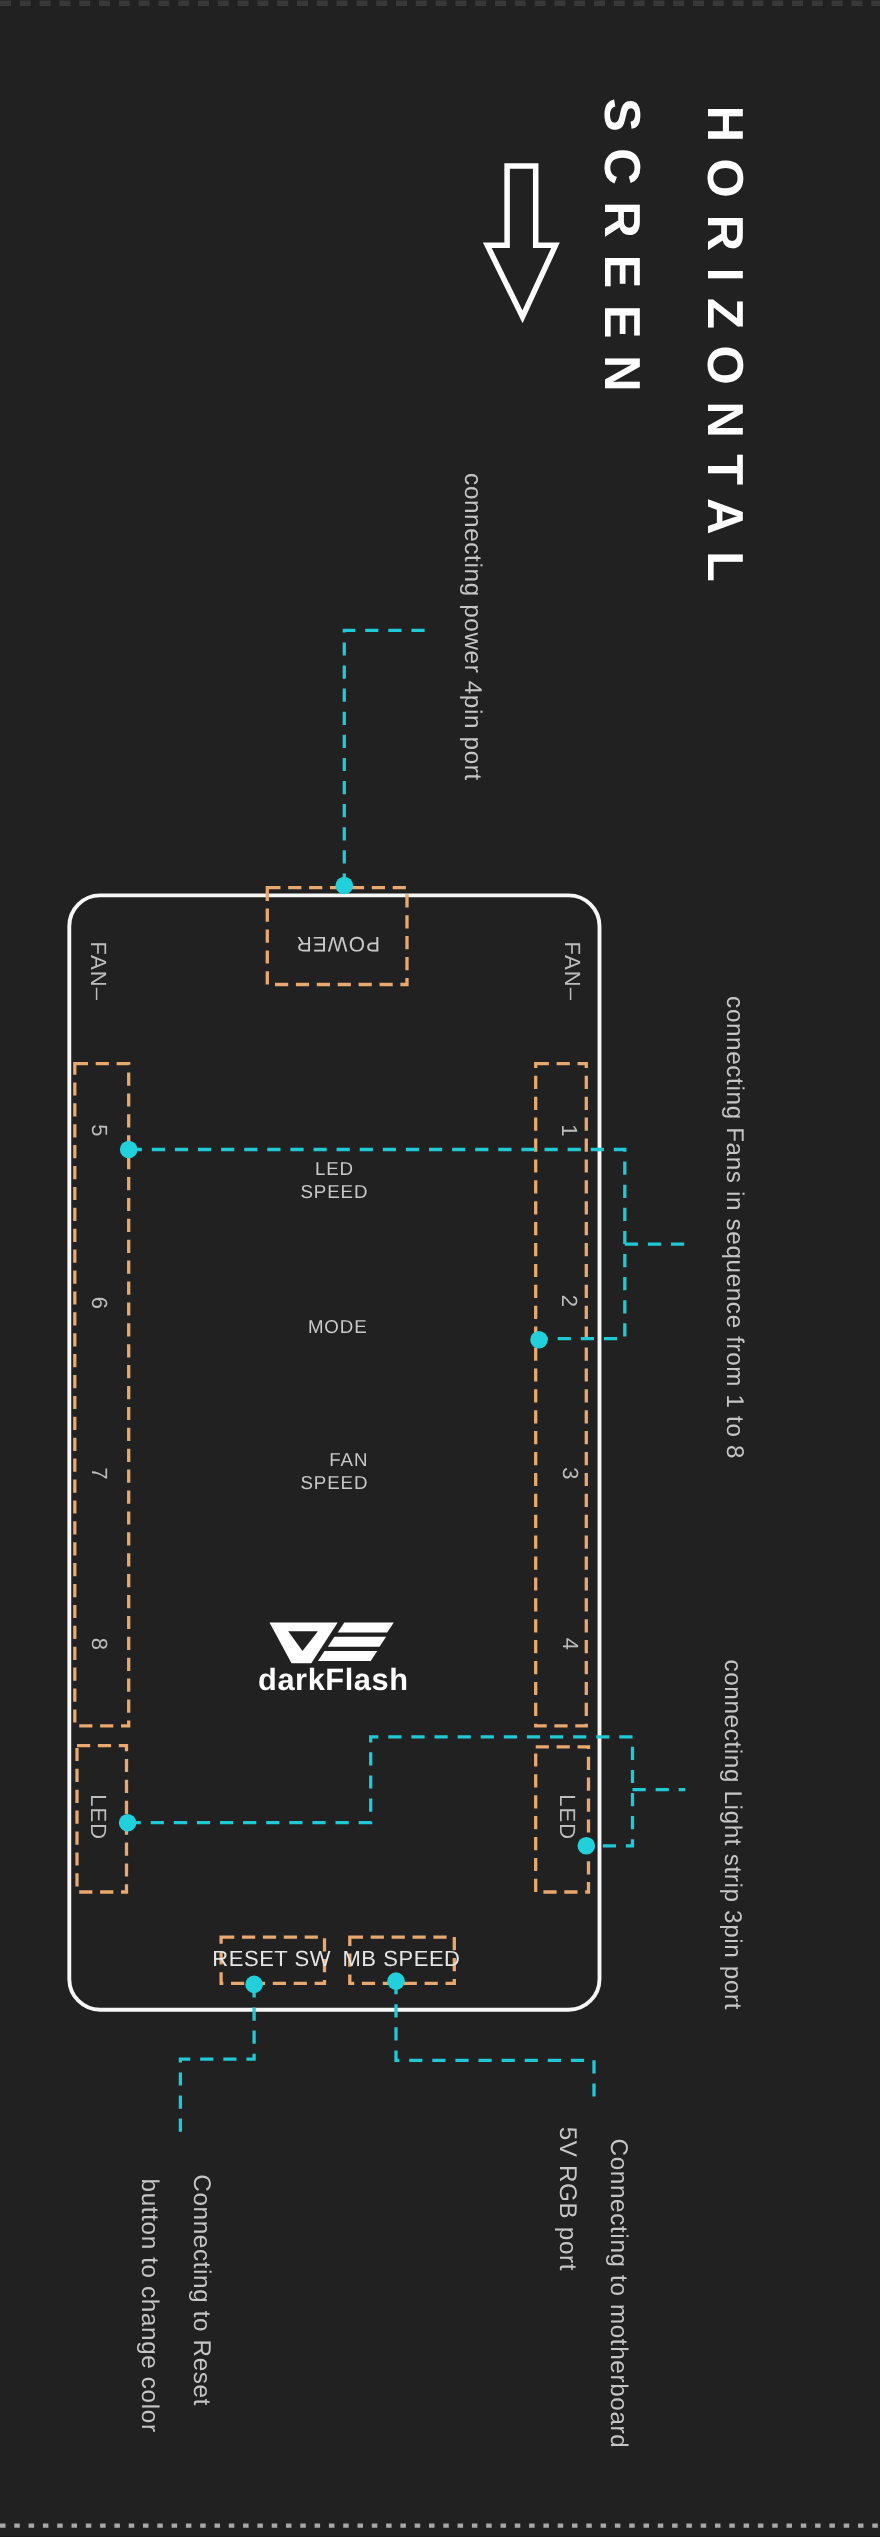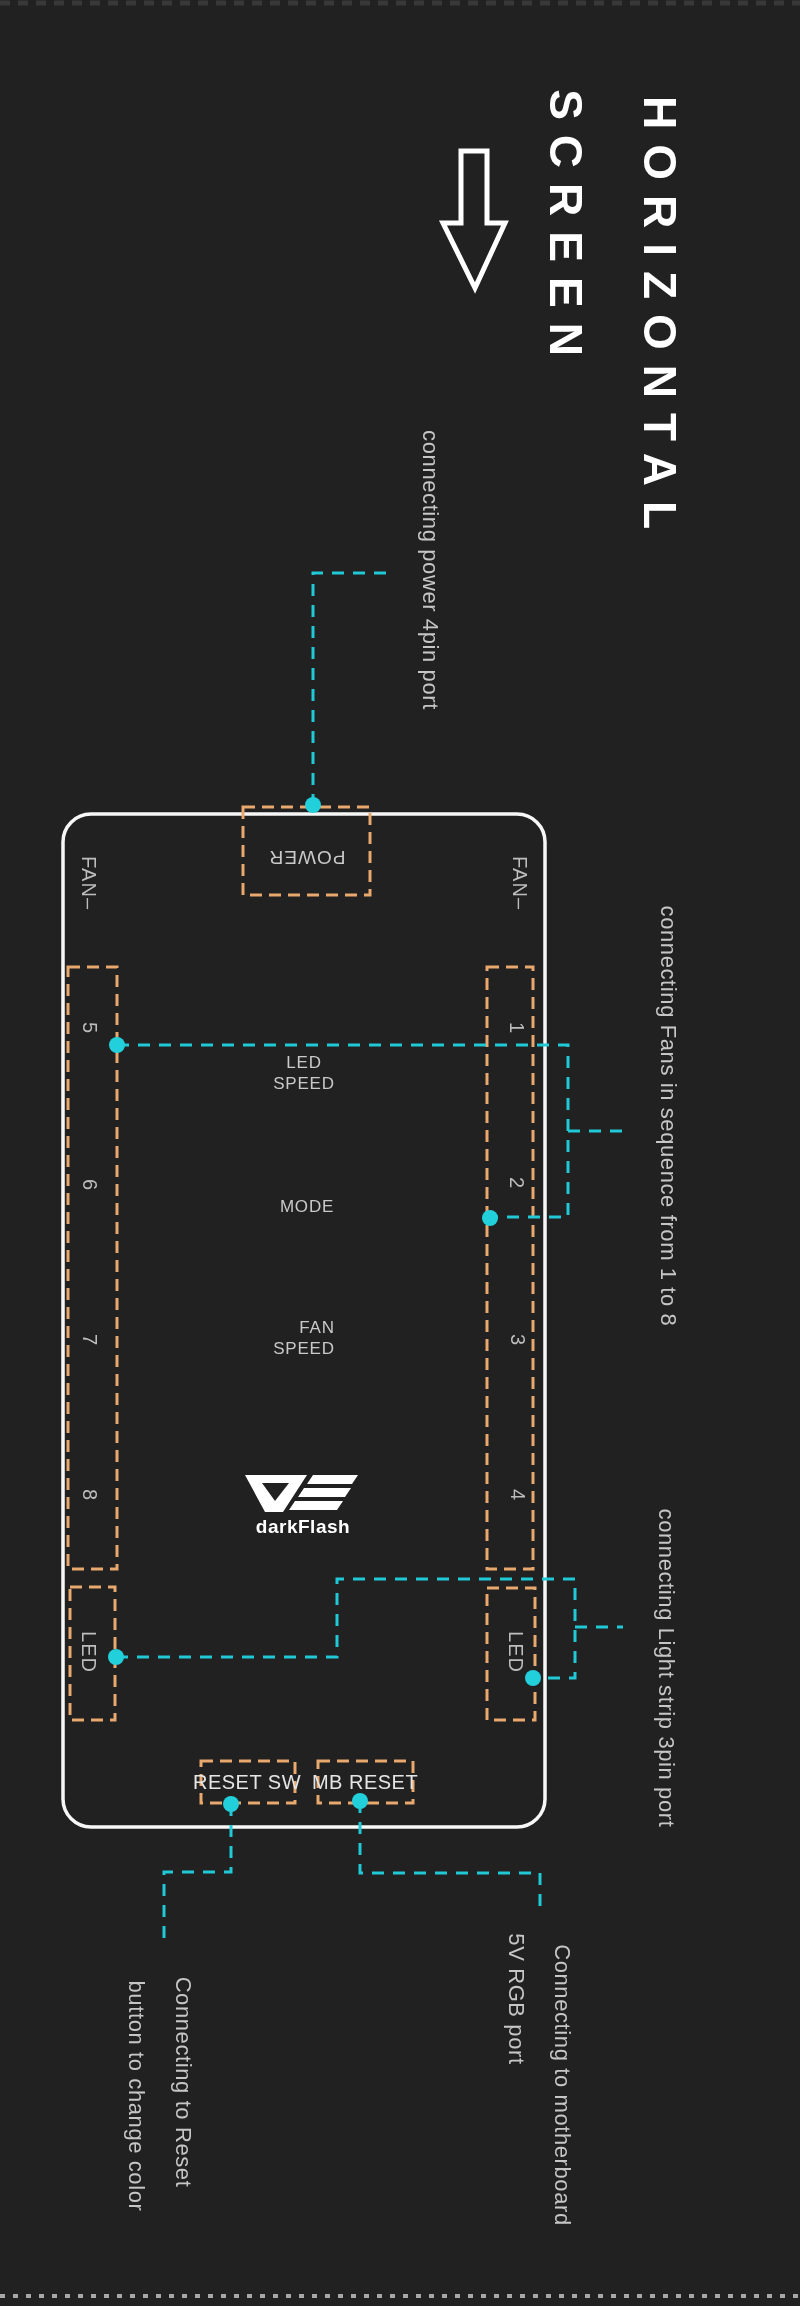--- a/index.html
+++ b/index.html
@@ -26,21 +26,21 @@
   .title{
     font-size:46px;font-weight:bold;letter-spacing:15px;color:#ffffff;
   }
   .ann{
     font-size:22px;color:#c6c6c6;letter-spacing:0.6px;font-weight:400;
   }
   .portlbl{font-size:20px;color:#bdbdbd;letter-spacing:1px;}
   .boxlbl{font-size:20px;color:#e5e5e5;letter-spacing:0.5px;}
   .centerlbl{font-size:17px;color:#c9c9c9;letter-spacing:0.8px;line-height:21px;}
   .power{font-size:19px;color:#c9c9c9;letter-spacing:1px;}
-  .brand{font-size:19px;font-weight:bold;color:#ffffff;letter-spacing:0.5px;}
+  .brand{font-size:28px;font-weight:bold;color:#ffffff;letter-spacing:0.5px;}
   svg{position:absolute;left:0;top:0;}
   .orangebox{fill:none;stroke:#e8a86e;stroke-width:3;stroke-dasharray:12 7;}
   .cyanline{fill:none;stroke:#1fc9d6;stroke-width:3;stroke-dasharray:12 9;}
   .cyandot{fill:#22d0dc;stroke:none;}
   .devline{fill:none;stroke:#f7f7f7;stroke-width:3.5;}
 </style>
 </head>
 <body>
 
 <div class="stage">
@@ -120,17 +120,17 @@
     <div>LED</div>
     <div>SPEED</div>
   </div>
   <div class="ctext centerlbl" style="left:307px;top:1206px;">MODE</div>
   <div class="ctext centerlbl" style="left:304px;top:1338px;text-align:right;">
     <div>FAN</div>
     <div>SPEED</div>
   </div>
 
   <div class="ctext boxlbl" style="left:247px;top:1782px;">RESET SW</div>
-  <div class="ctext boxlbl" style="left:365px;top:1782px;">MB RESET</div>
+  <div class="ctext boxlbl" style="left:365px;top:1782px;">MB SPEED</div>
 
   <div class="ctext brand" style="left:303px;top:1527px;">darkFlash</div>
 
 </div>
 
 </body></html>

